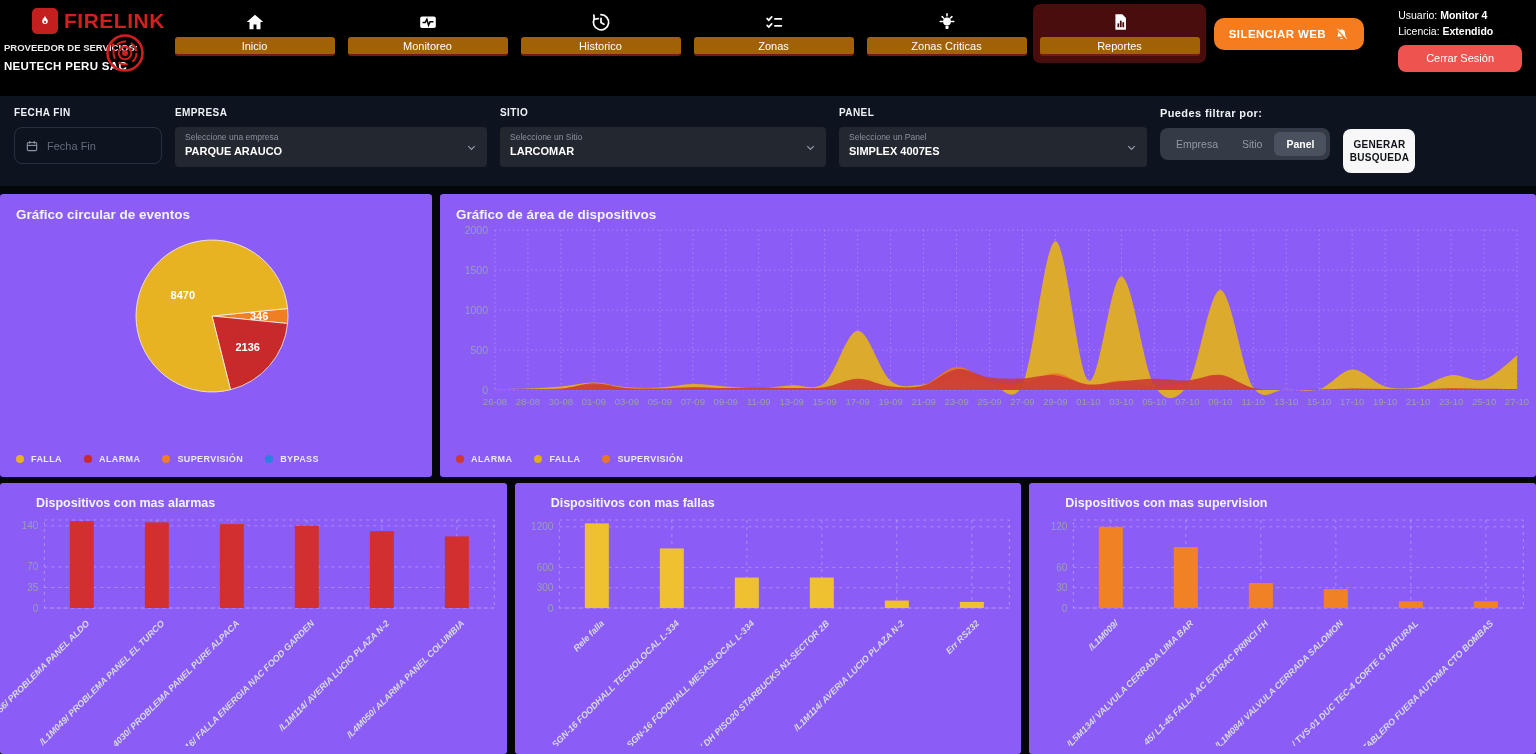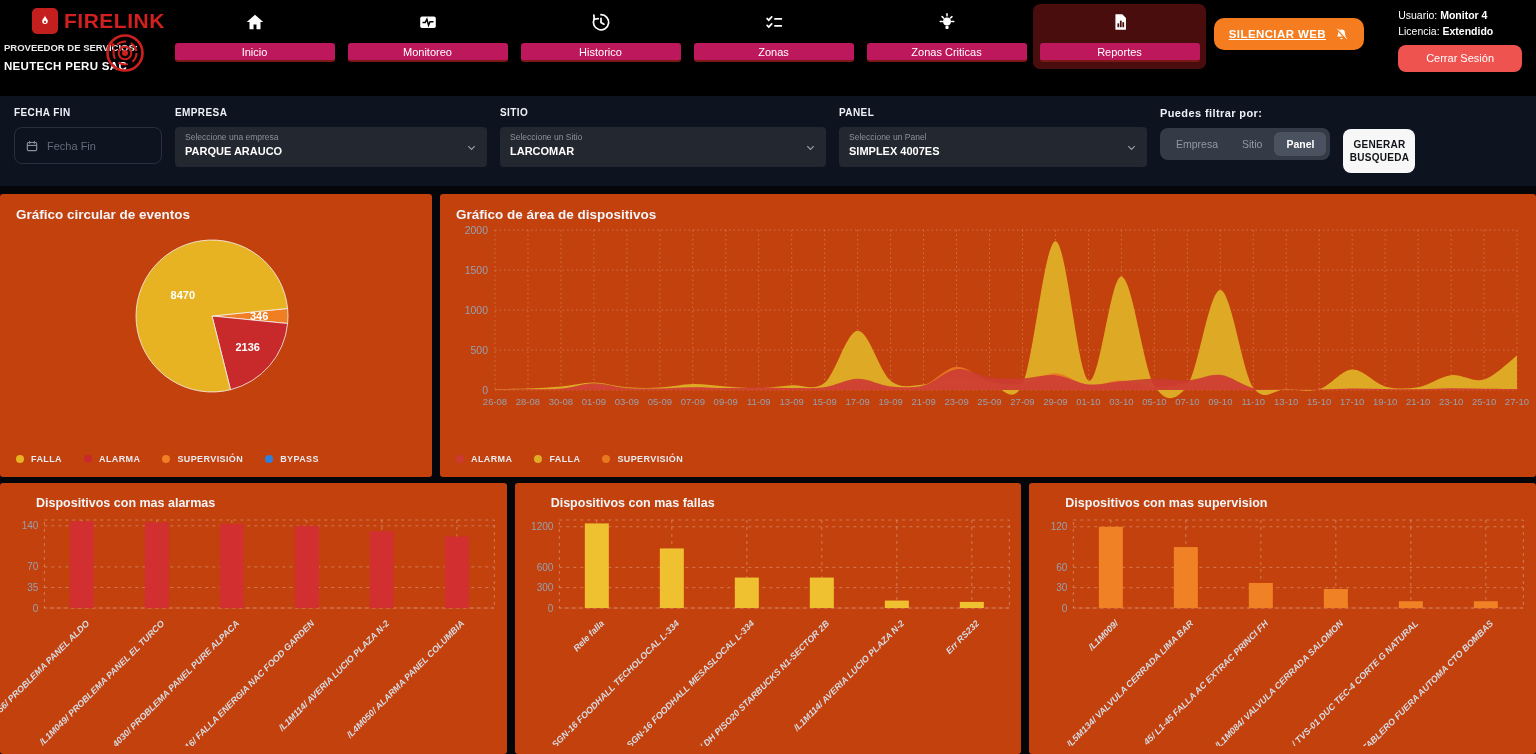--- a/index.html
+++ b/index.html
@@ -13,42 +13,42 @@
   .logo-row { position: absolute; left: 32px; top: 8px; display: flex; align-items: center; gap: 6px; }
   .flame-box { width: 26px; height: 26px; background: #c41f1f; border-radius: 5px; display: flex; align-items: center; justify-content: center; }
   .logo-text { color: #d21f1f; font-weight: bold; font-size: 21px; letter-spacing: .5px; }
   .provider { position: absolute; left: 4px; top: 42px; font-size: 9.5px; font-weight: bold; color: #e9e9e9; }
   .provider-name { font-size: 11.5px; margin-top: 7px; color: #fff; letter-spacing: .3px; }
   .emblem { position: absolute; left: 104px; top: 32px; }
   .nav { position: absolute; left: 168px; top: 4px; display: flex; }
   .nav-item { width: 173px; display: flex; flex-direction: column; align-items: center; padding: 5px 0 7px; border-radius: 7px; cursor: pointer; }
   .nav-item.active { background: #4a0d0d; }
   .nav-icon { height: 26px; display: flex; align-items: center; justify-content: center; }
-  .nav-pill { margin-top: 8px; width: 160px; height: 19px; background: #be185d; border-bottom: 2px solid #7c1717; border-radius: 3px; font-size: 11px; display: flex; align-items: center; justify-content: center; color: #fff; }
-  .silence-btn { position: absolute; right: 172px; top: 18px; background: #f57d1f; border-radius: 10px; height: 32px; padding: 0 15px; display: flex; align-items: center; gap: 8px; font-weight: bold; font-size: 11.5px; letter-spacing: .4px; cursor: pointer; text-decoration: underline; }
+  .nav-pill { margin-top: 2px; width: 160px; height: 19px; background: #a16207; border-bottom: 2px solid #7c1717; border-radius: 3px; font-size: 11px; display: flex; align-items: center; justify-content: center; color: #fff; }
+  .silence-btn { position: absolute; right: 172px; top: 18px; background: #f57d1f; border-radius: 10px; height: 32px; padding: 0 15px; display: flex; align-items: center; gap: 8px; font-weight: bold; font-size: 11.5px; letter-spacing: .4px; cursor: pointer; }
   .user-box { position: absolute; right: 14px; top: 7px; font-size: 10.5px; line-height: 1.55; }
   .user-box b { font-weight: bold; }
   .logout-btn { margin-top: 5px; background: #ef5350; border-radius: 8px; padding: 5px 28px; font-size: 11px; color: #fff; display: inline-block; cursor: pointer; }
   
   .filters { height: 90px; background: #0d1420; display: flex; padding: 11px 14px 0; gap: 13px; margin-top: 0; }
   .f-label { font-size: 10px; font-weight: bold; letter-spacing: .4px; margin-bottom: 9px; color: #eef1f6; }
   .date-input { width: 148px; height: 37px; border: 1px solid #272f40; border-radius: 8px; display: flex; align-items: center; gap: 8px; padding: 0 10px; color: #636b7a; font-size: 11px; cursor: text; }
   .select { height: 40px; background: #23272f; border-radius: 4px; padding: 5px 10px; position: relative; cursor: pointer; }
   .select .hint { font-size: 8.5px; color: #8b919c; }
   .select .val { font-size: 11px; font-weight: bold; margin-top: 3px; color: #fff; }
   .chev { position: absolute; right: 10px; top: 15px; }
   .w-empresa { width: 312px; } .w-sitio { width: 326px; } .w-panel { width: 308px; }
   .seg { background: #343a46; border-radius: 8px; display: flex; padding: 4px; width: fit-content; }
   .seg-item { padding: 6px 12px; font-size: 10.5px; color: #9299a5; border-radius: 6px; cursor: pointer; white-space: nowrap; }
   .seg-item.active { background: #4a515f; color: #fff; font-weight: bold; }
   .search-btn { width: 72px; height: 44px; margin-top: 22px; background: #f7f7f7; color: #101318; font-size: 10px; font-weight: bold; border-radius: 8px; display: flex; align-items: center; justify-content: center; text-align: center; line-height: 1.35; letter-spacing: .3px; cursor: pointer; }
   
   .row1 { display: flex; gap: 8px; margin-top: 8px; }
   .row2 { display: flex; gap: 8px; margin-top: 6px; }
-  .card { background: #c2410c; border-radius: 3px; position: relative; }
+  .card { background: #8b5cf6; border-radius: 3px; position: relative; }
   .pie-card { width: 432px; height: 283px; }
   .area-card { flex: 1; height: 283px; }
   .bar-card { flex: 1; height: 271px; }
   .card-title { padding: 13px 16px 0; font-size: 13.5px; font-weight: bold; color: #f2f4f8; }
   .bar-card .card-title { font-size: 12.5px; margin-left: 20px; }
   .legend { position: absolute; left: 16px; bottom: 13px; display: flex; gap: 22px; align-items: center; }
   .legend-item { display: flex; align-items: center; gap: 7px; cursor: pointer; }
   .dot { width: 8px; height: 8px; border-radius: 50%; }
   .legend-label { font-size: 9px; font-weight: bold; letter-spacing: .4px; color: #e8ebf1; }
   .chart-box { width: 100%; }

